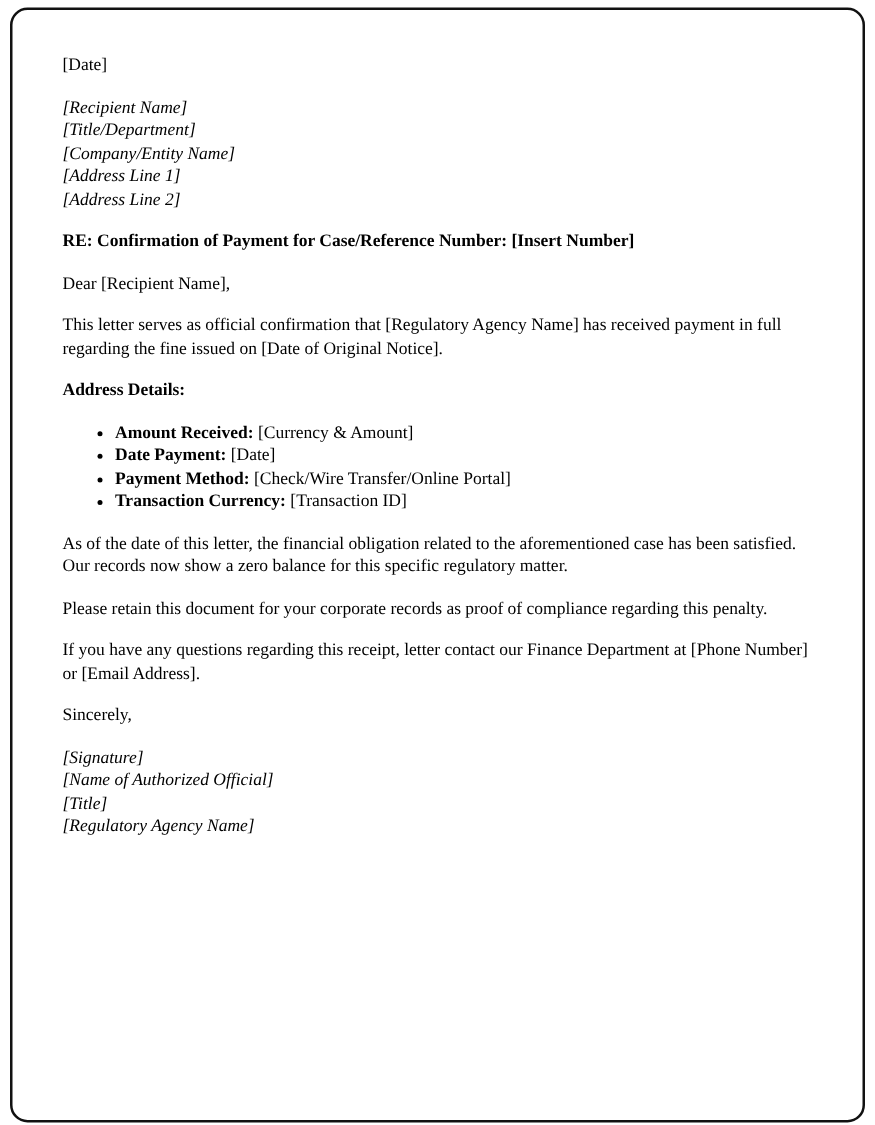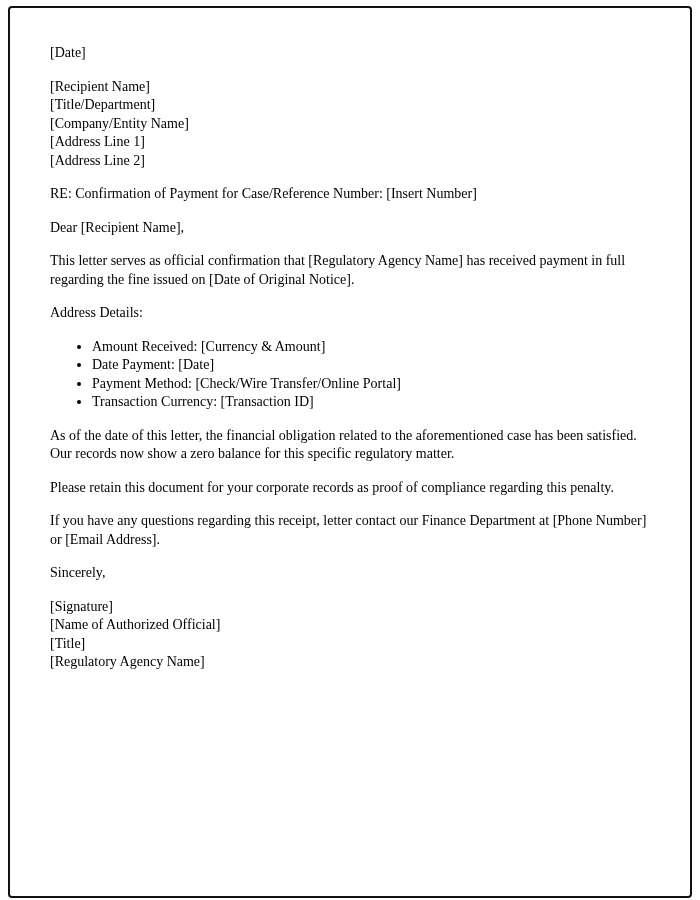--- a/index.html
+++ b/index.html
@@ -15,40 +15,41 @@
     color: #000000;
     overflow: hidden;
   }
   .page {
     position: absolute;
     left: 8px;
     top: 6px;
     right: 8px;
     bottom: 2px;
     border: 2px solid #111111;
-    border-radius: 4px;
+    border-radius: 14px;
     box-sizing: border-box;
     padding: 36px 38px 30px 40px;
     background: #ffffff;
   }
   .para {
     font-size: 14px;
     line-height: 18.5px;
     margin: 0 0 15px 0;
   }
   .block {
     font-size: 14px;
     line-height: 18.5px;
     margin: 0 0 15px 0;
   }
   .block div {
     margin: 0;
+    font-style: italic;
   }
   .bold {
-    font-weight: normal;
+    font-weight: bold;
   }
   ul.bullets {
     margin: 12px 0 15px 0;
     padding: 0 0 0 42px;
     list-style-type: disc;
   }
   ul.bullets li {
     font-size: 14px;
     line-height: 18.5px;
   }

